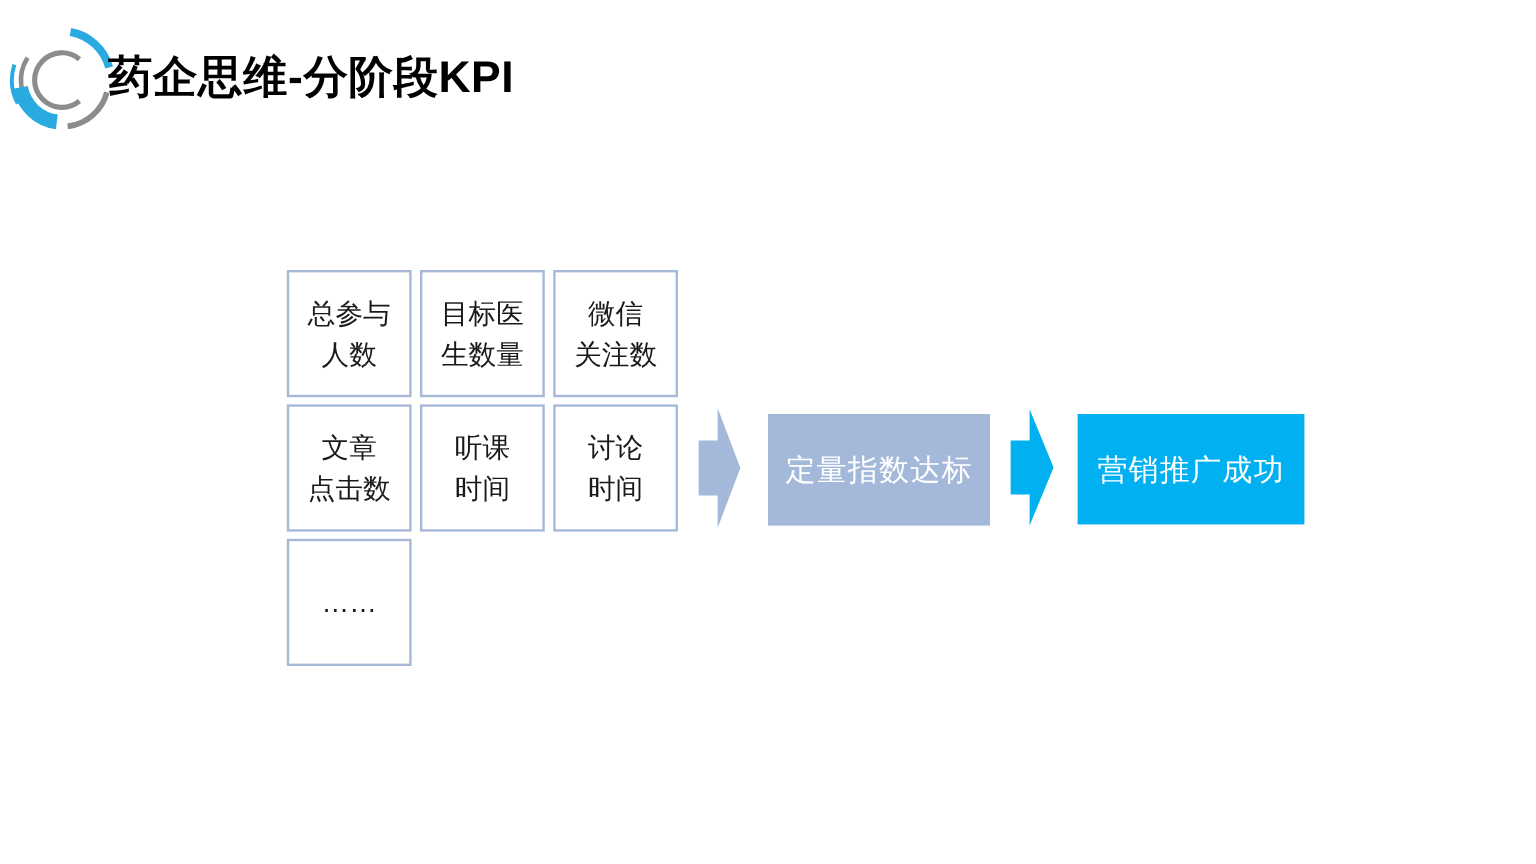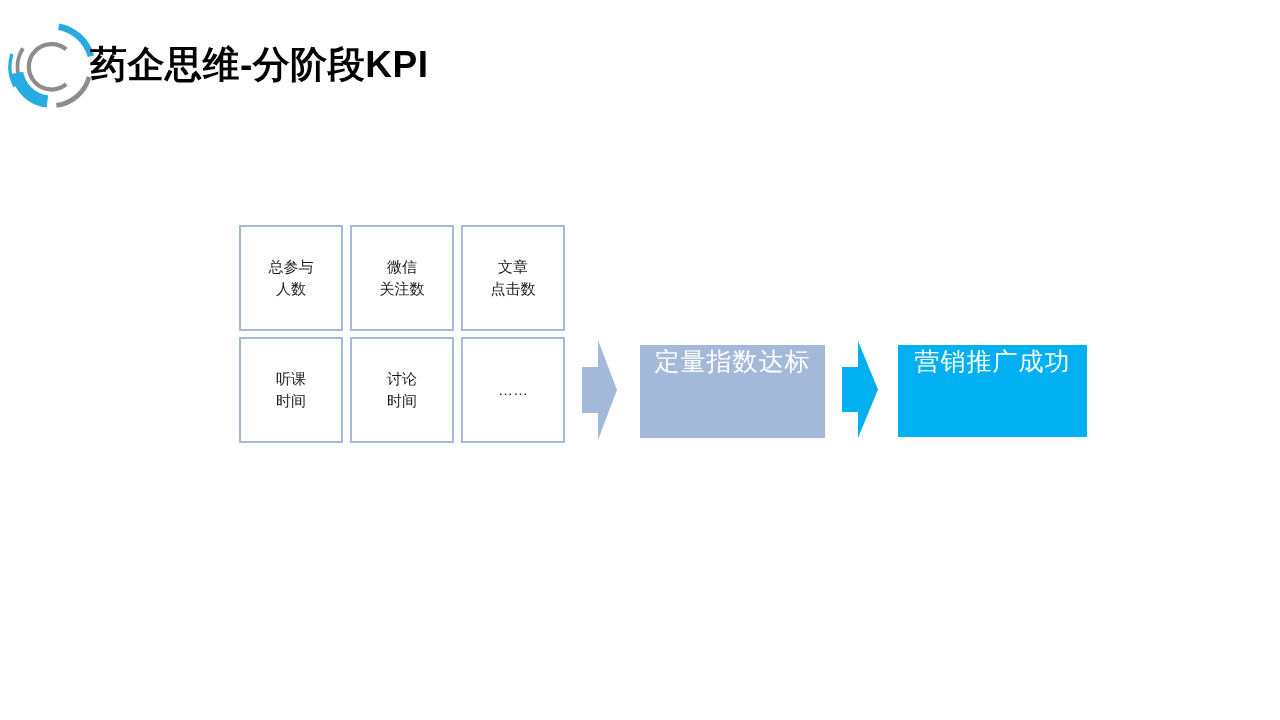--- a/index.html
+++ b/index.html
@@ -44,35 +44,36 @@
     column-gap: 7px;
     row-gap: 6px;
   }
   .kpi-cell {
     background: #ffffff;
     border: 2px solid #a6bad8;
     display: flex;
     align-items: center;
     justify-content: center;
     text-align: center;
-    font-size: 15px;
+    font-size: 23px;
     line-height: 1.5;
     color: #1a1a1a;
     white-space: pre-line;
   }
 
   
   .flow-arrow { position: absolute; display: block; }
   .flow-arrow-1 { left: 582px; top: 340px; }
   .flow-arrow-2 { left: 842px; top: 341px; }
 
   
   .stage-box {
     position: absolute;
     display: flex;
+    align-items: center;
     justify-content: center;
     color: #ffffff;
     font-size: 25px;
     letter-spacing: 1px;
     white-space: nowrap;
   }
   .stage-box-1 {
     left: 640px; top: 345px;
     width: 185px; height: 93px;
     background: #a4b9da;
@@ -101,20 +102,22 @@
     <path d="M11.6 68.4 A37 37 0 0 0 43.5 98.7" fill="none" stroke-width="13" stroke="#29abe2"></path>
 
     <path d="M53 102.7 A41 41 0 0 0 87.6 72.6" fill="none" stroke-width="5" stroke="#8c8c8c"></path>
   </svg>
 
   <div class="slide-title">药企思维-分阶段KPI</div>
 
   <div class="kpi-grid">
     <div class="kpi-cell">总参与
 人数</div>
+    <div class="kpi-cell">目标医
+生数量</div>
     <div class="kpi-cell">微信
 关注数</div>
     <div class="kpi-cell">文章
 点击数</div>
     <div class="kpi-cell">听课
 时间</div>
     <div class="kpi-cell">讨论
 时间</div>
     <div class="kpi-cell">……</div>
   </div>

